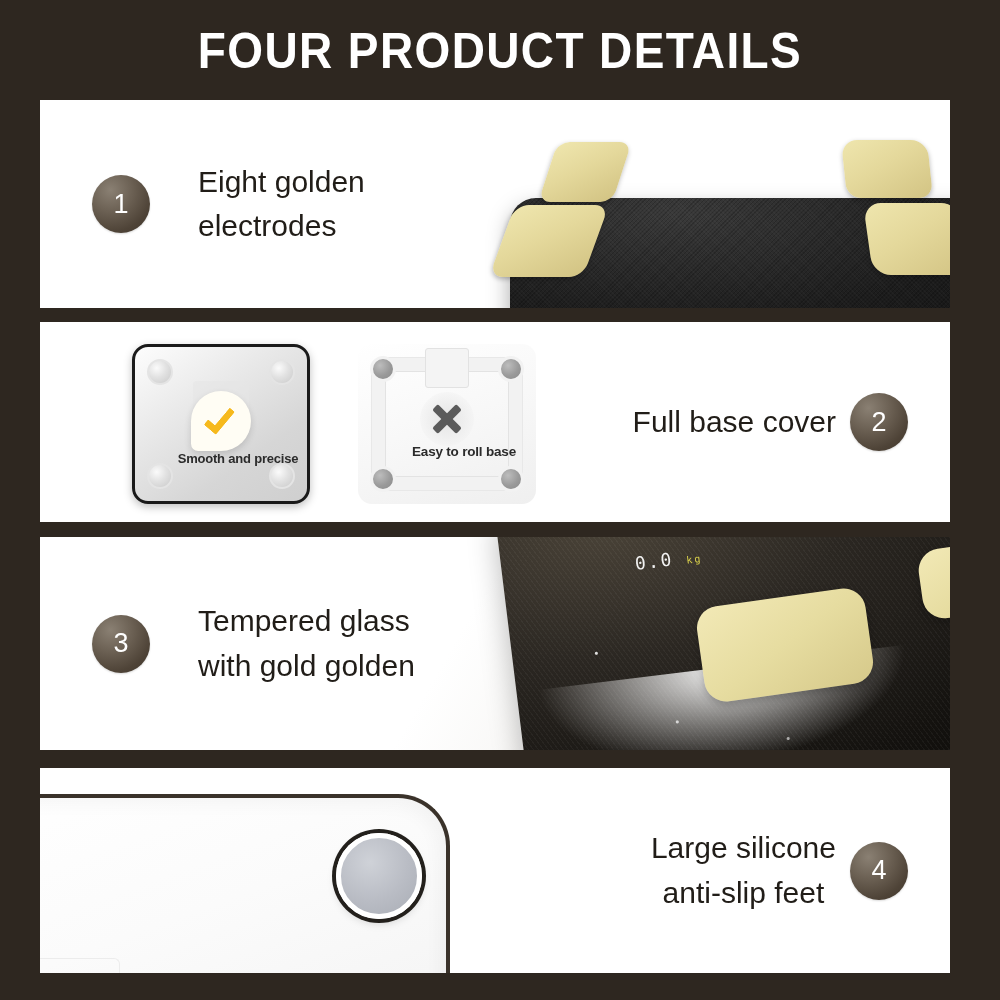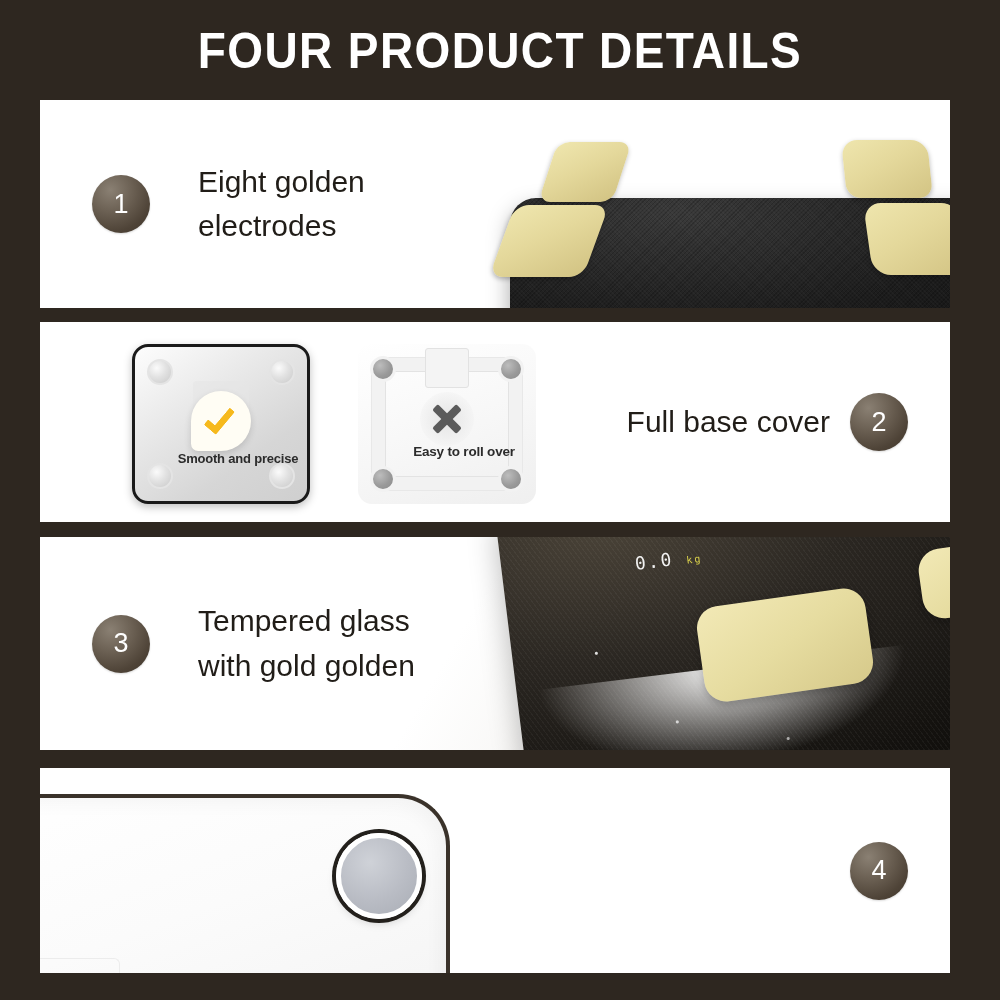--- a/index.html
+++ b/index.html
@@ -75,21 +75,21 @@
   .badge.b2, .badge.b4 { width: 58px; height: 58px; }
 
   .feature-text {
     color: #211d18;
     font-size: 30px;
     line-height: 1.48;
     font-weight: 400;
     white-space: pre-line;
   }
   .text-side.left  .feature-text { margin-left: 48px; text-align: left;  }
-  .text-side.right .feature-text { margin-right: 20px; text-align: center; }
+  .text-side.right .feature-text { margin-right: 14px; text-align: center; }
 
   
   .art1 { position: absolute; inset: 0; }
   .art1 .scale-body {
     position: absolute;
     left: 470px;
     top: 98px;
     width: 560px;
     height: 150px;
     background:
@@ -337,21 +337,21 @@
       <div class="plate">
         <div class="battery-door"></div>
         <div class="foot tl"></div>
         <div class="foot tr"></div>
         <div class="foot bl"></div>
         <div class="foot br"></div>
         <div class="cross-wrap">
           <span class="x1"></span>
           <span class="x2"></span>
         </div>
-        <div class="base-caption">Easy to roll over</div>
+        <div class="base-caption">Easy to roll base</div>
       </div>
     </div>
   </div>
 
   <div class="text-side right">
     <div class="feature-text">Full base cover</div>
     <div class="badge b2">2</div>
   </div>
 </div>
 
@@ -380,15 +380,17 @@
   <div class="art4">
     <div class="white-plate">
 
       <div class="panel-line"></div>
 
     </div>
     <div class="sil-foot pos"></div>
   </div>
 
   <div class="text-side right">
+    <div class="feature-text">Large silicone
+anti-slip feet</div>
     <div class="badge b4">4</div>
   </div>
 </div>
 
 </body></html>

